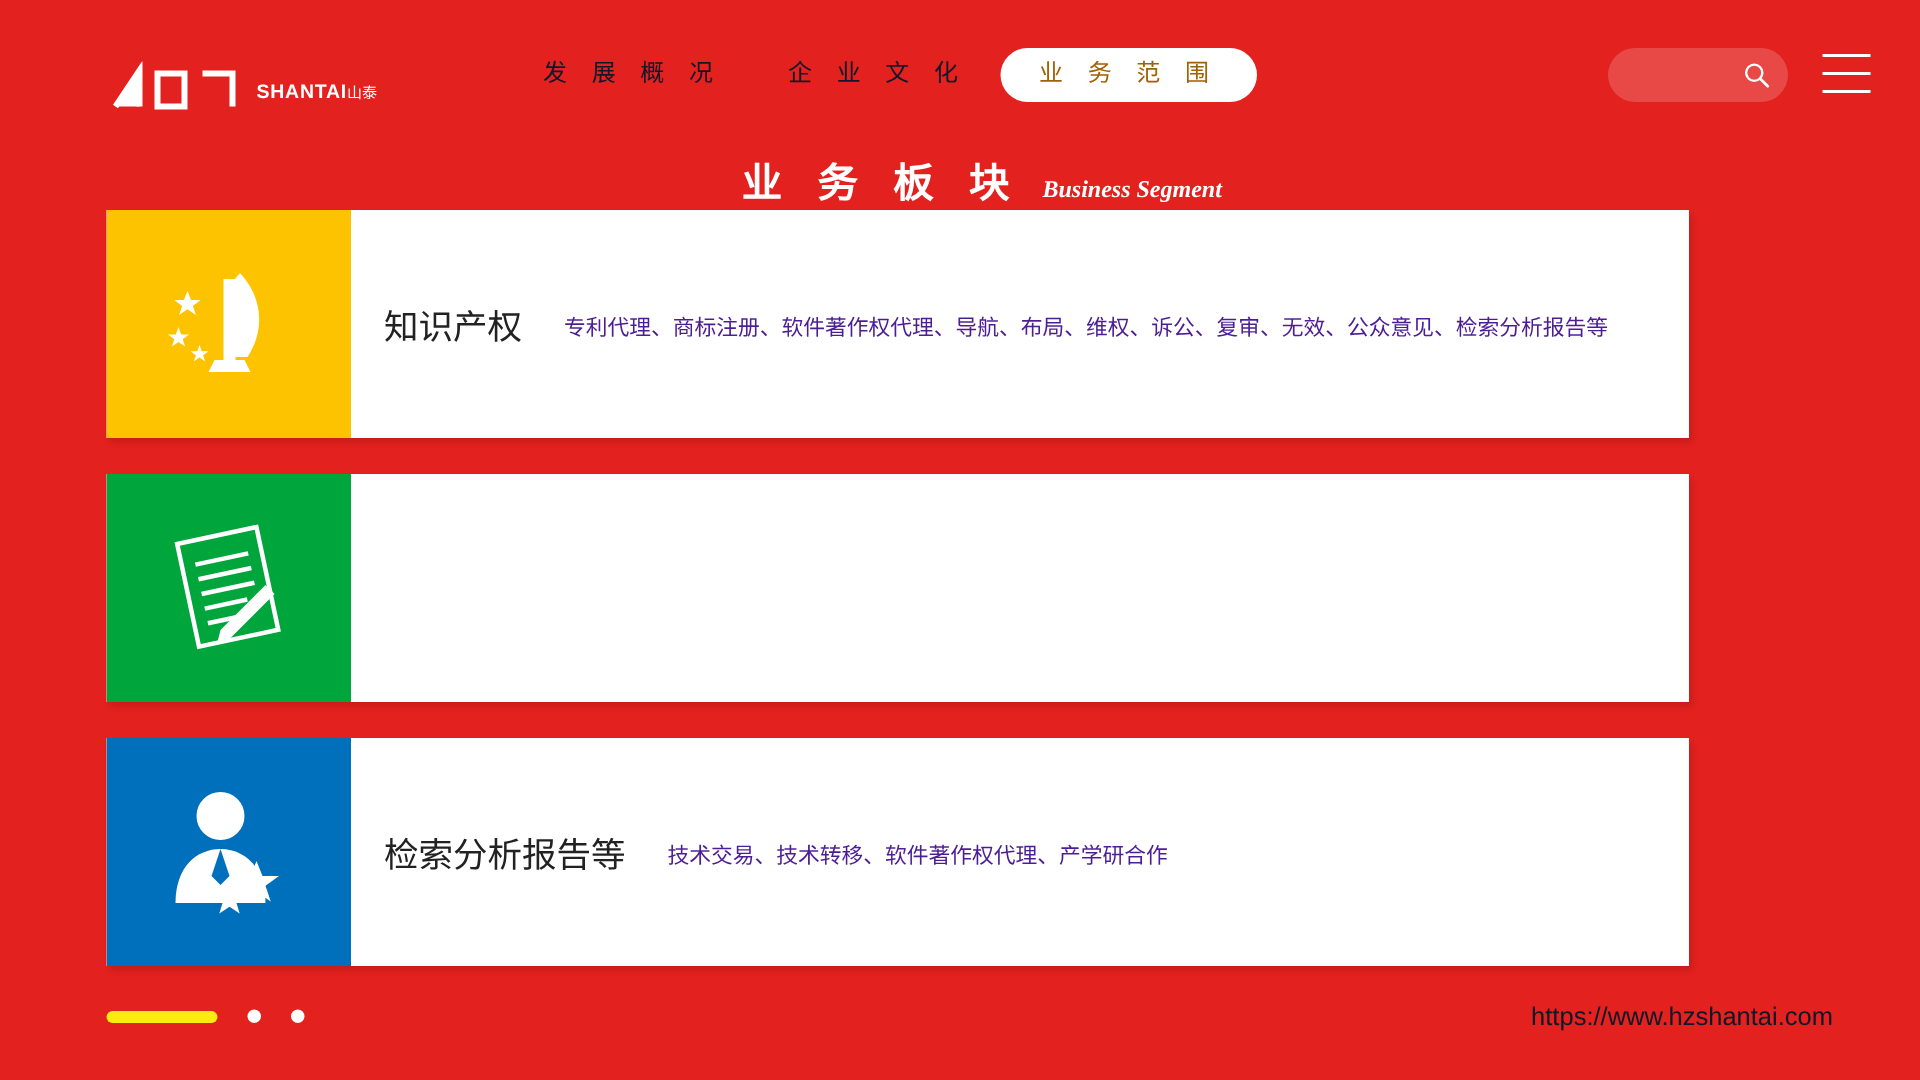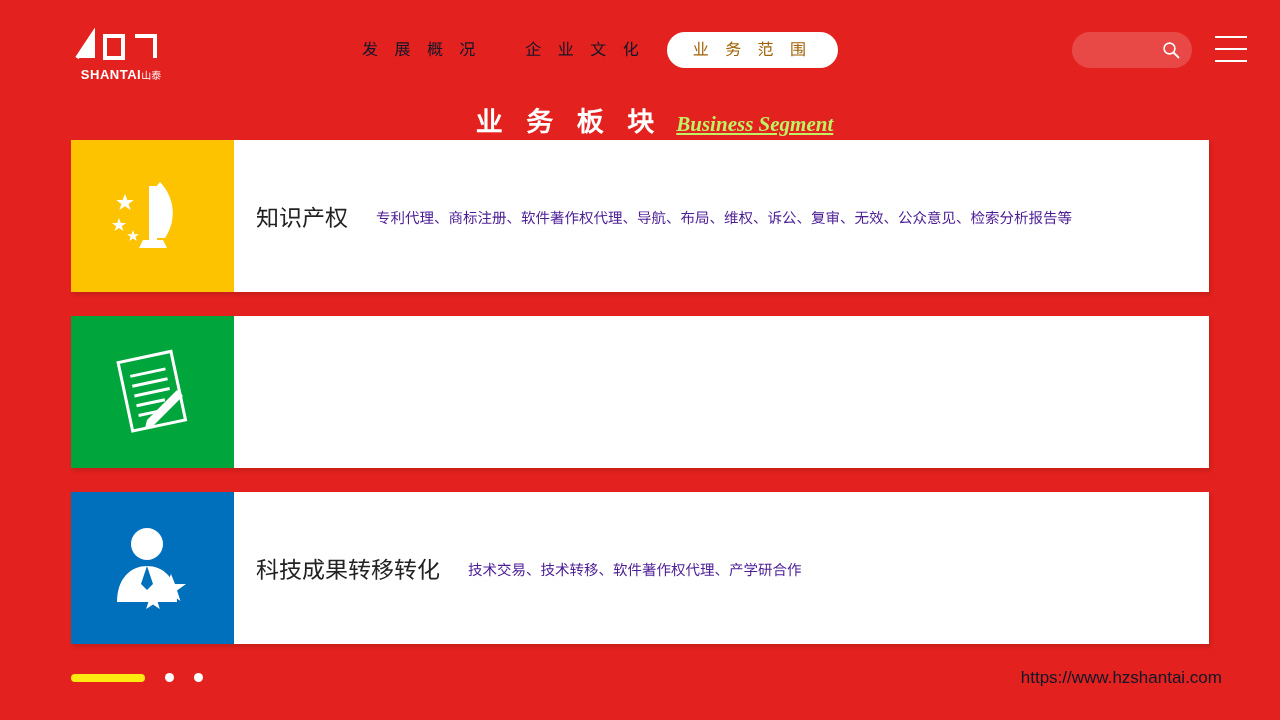--- a/index.html
+++ b/index.html
@@ -17,21 +17,21 @@
   }
 
   
   .header {
     position: absolute; top: 0; left: 0;
     width: 1280px; height: 100px;
   }
   .logo {
     position: absolute; left: 71px; top: 28px;
     width: 100px; height: 62px;
-    display: flex; flex-direction: column; align-items: center; justify-content: flex-start;
+    display: flex; flex-direction: row; align-items: center; justify-content: flex-start;
   }
   .logo-mark {
     width: 100px; height: 36px;
     position: relative;
   }
   .logo-mark svg { display: block; }
   .logo-text {
     margin-top: 3px;
     font-size: 13px; font-weight: bold; letter-spacing: .5px;
     color: #ffffff; white-space: nowrap;
@@ -89,29 +89,28 @@
 
   
   .title-row {
     position: absolute; top: 100px; left: 0; width: 1280px;
     display: flex; align-items: baseline; justify-content: center; gap: 14px; padding-left: 29px;
   }
   .title-cn {
     color: #ffffff; font-size: 27px; font-weight: bold; letter-spacing: 8px;
   }
   .title-en {
-    color: #bef264; font-size: 21px; font-weight: bold; font-style: italic;
+    color: #ffffff; font-size: 16px; font-weight: bold; font-style: italic;
     font-family: "Liberation Serif", serif;
-    text-decoration: underline;
   }
 
   
   .cards {
     position: absolute; top: 140px; left: 71px;
-    width: 1138px;
+    width: 1055px;
   }
   .card {
     display: flex;
     height: 152px;
     margin-bottom: 24px;
     background: #ffffff;
     box-shadow: 2px 3px 4px rgba(0,0,0,.12);
     overflow: hidden;
   }
   .card-icon {
@@ -248,21 +247,21 @@
       <div class="card-icon">
         <svg width="104" height="104" viewBox="0 0 104 104">
           <circle cx="46" cy="28" r="16" fill="#ffffff"></circle>
           <path d="M16 86 C16 62 30 50 46 50 C62 50 76 62 76 86 Z" fill="#ffffff"></path>
           <path d="M46 50 L40 68 L46 74 L52 68 Z" fill="#0070BC"></path>
           <polygon fill="#ffffff" points="70,58 74,68 85,68 76,74.5 79.5,85 70,78.5 60.5,85 64,74.5 55,68 66,68"></polygon>
           <polygon fill="#ffffff" points="52,74 55,81 62.5,81 56.5,85.5 58.8,93 52,88.5 45.2,93 47.5,85.5 41.5,81 49,81"></polygon>
         </svg>
       </div>
       <div class="card-body">
-        <div class="card-title">科技成果转移转化</div>
+        <div class="card-title">检索分析报告等</div>
         <div class="card-desc">技术交易、技术转移、软件著作权代理、产学研合作</div>
       </div>
     </div>
 
   </div>
 
   <div class="pagination">
     <div class="dot-bar"></div>
     <div class="dot"></div>
     <div class="dot"></div>

